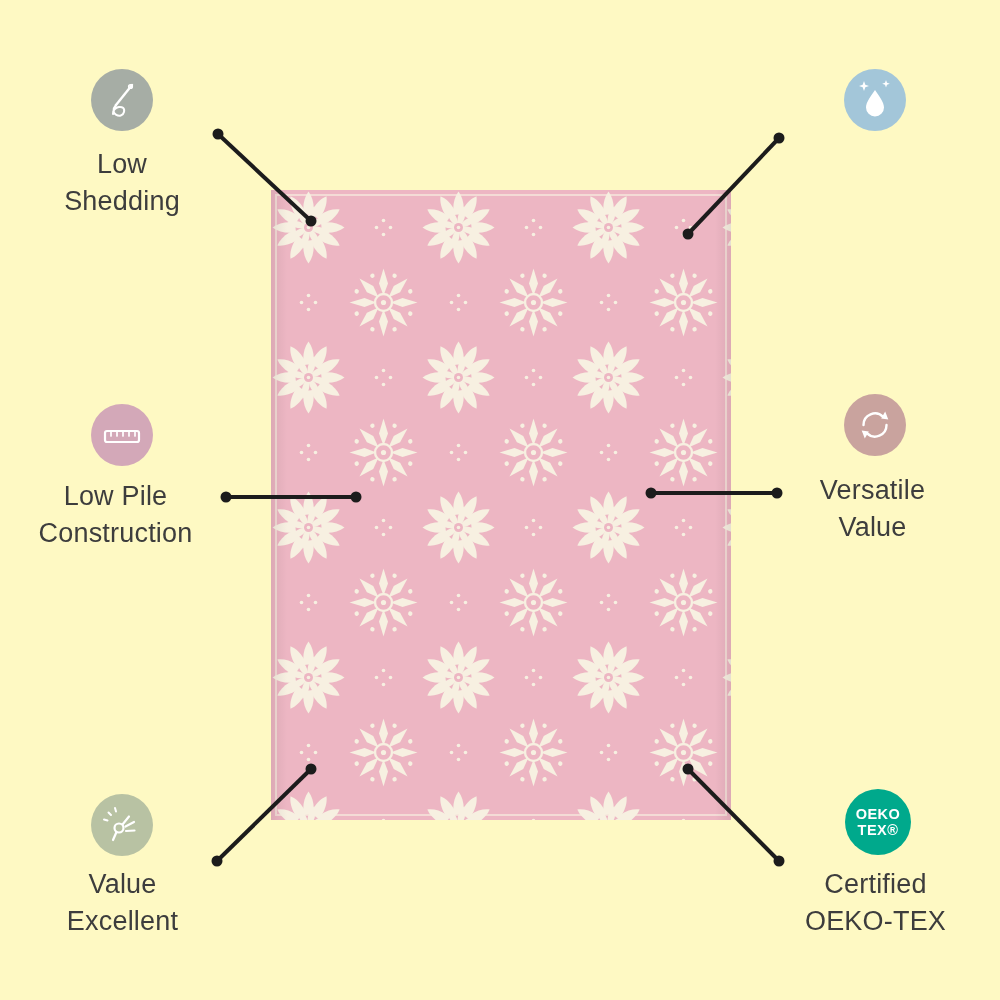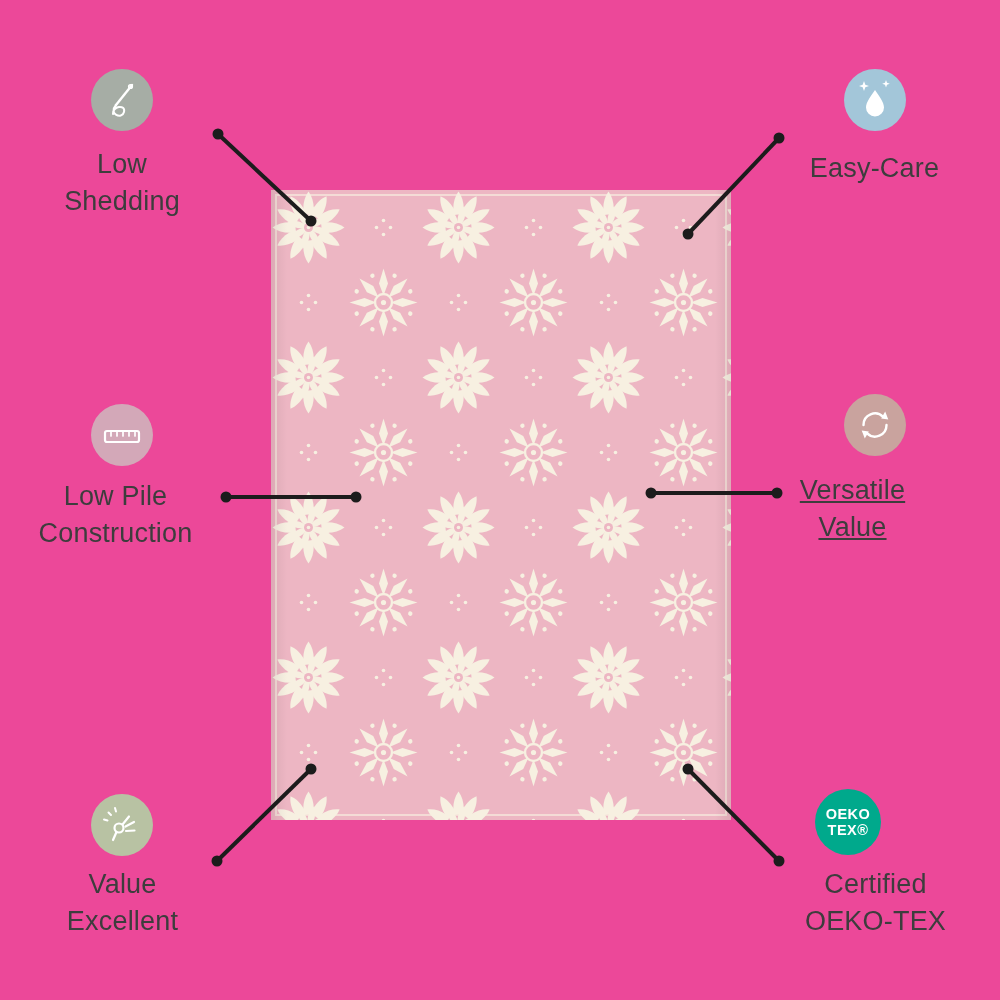--- a/index.html
+++ b/index.html
@@ -3,21 +3,21 @@
 <meta charset="utf-8">
 <style>
   :root{
     --rug-base:#edb6c3;
     --rug-cream:#f7f0e1;
     --text:#3d3d3d;
     --line:#1c1c1c;
   }
   html,body{margin:0;padding:0;background:#ffffff;}
   #stage{
-    position:relative;width:1000px;height:1000px;background:#ec4899;
+    position:relative;width:1000px;height:1000px;background:#fef9c3;
     font-family:"Liberation Sans", sans-serif;overflow:hidden;
   }
   .icon-circle{
     position:absolute;width:62px;height:62px;border-radius:50%;
     display:flex;align-items:center;justify-content:center;
   }
   .icon-circle svg{width:60px;height:60px;display:block;}
   .feature-label{
     position:absolute;text-align:center;color:var(--text);
     font-size:27px;line-height:37px;letter-spacing:.2px;
@@ -171,21 +171,20 @@
   </div>
 
   <div class="icon-circle" style="left: 844px; top: 69px; background-color: rgb(163, 198, 217);">
     <svg viewBox="0 0 60 60">
       <path class="glyph-fill" d="M30 20 C 26 26, 21 32, 21 37.5 A 9 9 0 0 0 39 37.5 C 39 32, 34 26, 30 20 Z"></path>
       <path class="glyph-fill" d="M19 11 L20.3 14.7 L24 16 L20.3 17.3 L19 21 L17.7 17.3 L14 16 L17.7 14.7 Z"></path>
       <path class="glyph-fill" d="M41 10 L42 12.8 L44.8 13.8 L42 14.8 L41 17.6 L40 14.8 L37.2 13.8 L40 12.8 Z"></path>
     </svg>
   </div>
   <div class="feature-label" style="left:772px;top:150px;width:205px;">
-    <span>Easy-Care</span>
   </div>
 
   <div class="icon-circle" style="left: 91px; top: 404px; background-color: rgb(211, 168, 184);">
     <svg viewBox="0 0 60 60">
       <rect class="glyph" x="13" y="26" width="34" height="11" rx="2" style="stroke-width:2.2"></rect>
       <path class="glyph" d="M19 26 V31 M25 26 V31 M31 26 V31 M37 26 V31 M43 26 V31" style="stroke-width:1.7"></path>
     </svg>
   </div>
   <div class="feature-label" style="left:8px;top:478px;width:215px;">
     <span>Low Pile</span>
@@ -193,41 +192,41 @@
   </div>
 
   <div class="icon-circle" style="left: 844px; top: 394px; background-color: rgb(201, 163, 158);">
     <svg viewBox="0 0 60 60">
       <path class="glyph" d="M18.5 30 a11.5 11.5 0 0 1 19.6 -8.2"></path>
       <path class="glyph-fill" d="M40.2 16.5 L36.2 23.6 L43.3 24.5 Z"></path>
       <path class="glyph" d="M41.5 30 a11.5 11.5 0 0 1 -19.6 8.2"></path>
       <path class="glyph-fill" d="M19.8 43.5 L23.8 36.4 L16.7 35.5 Z"></path>
     </svg>
   </div>
-  <div class="feature-label" style="left:745px;top:472px;width:215px;text-decoration:underline;">
+  <div class="feature-label" style="left:765px;top:472px;width:215px;">
     <span>Versatile</span>
     <span>Value</span>
   </div>
 
   <div class="icon-circle" style="left: 91px; top: 794px; background-color: rgb(184, 194, 163);">
     <svg viewBox="0 0 60 60">
       <circle class="glyph" cx="27" cy="33" r="4.5" style="stroke-width:2.2"></circle>
       <path class="glyph" d="M30.5 29.5 L37 21.5" style="stroke-width:2.2"></path>
       <path class="glyph" d="M33.5 31.5 L42 27" style="stroke-width:2.2"></path>
       <path class="glyph" d="M34 36 L42.5 35.5" style="stroke-width:2.2"></path>
       <path class="glyph" d="M24.5 37 L21 45" style="stroke-width:2.2"></path>
       <path class="glyph" d="M19 20 L16.5 17.5 M24 16.5 L23 13 M15.5 25.5 L12 24.5" style="stroke-width:2"></path>
     </svg>
   </div>
   <div class="feature-label" style="left:15px;top:866px;width:215px;">
     <span>Value</span>
     <span>Excellent</span>
   </div>
 
-  <div class="oeko-badge" style="left: 815px; top: 789px; background-color: rgb(0, 169, 140);">
+  <div class="oeko-badge" style="left: 845px; top: 789px; background-color: rgb(0, 169, 140);">
     <span>OEKO</span>
     <span>TEX®</span>
   </div>
   <div class="feature-label" style="left:768px;top:866px;width:215px;">
     <span>Certified</span>
     <span>OEKO-TEX</span>
   </div>
 
 </div>
 

